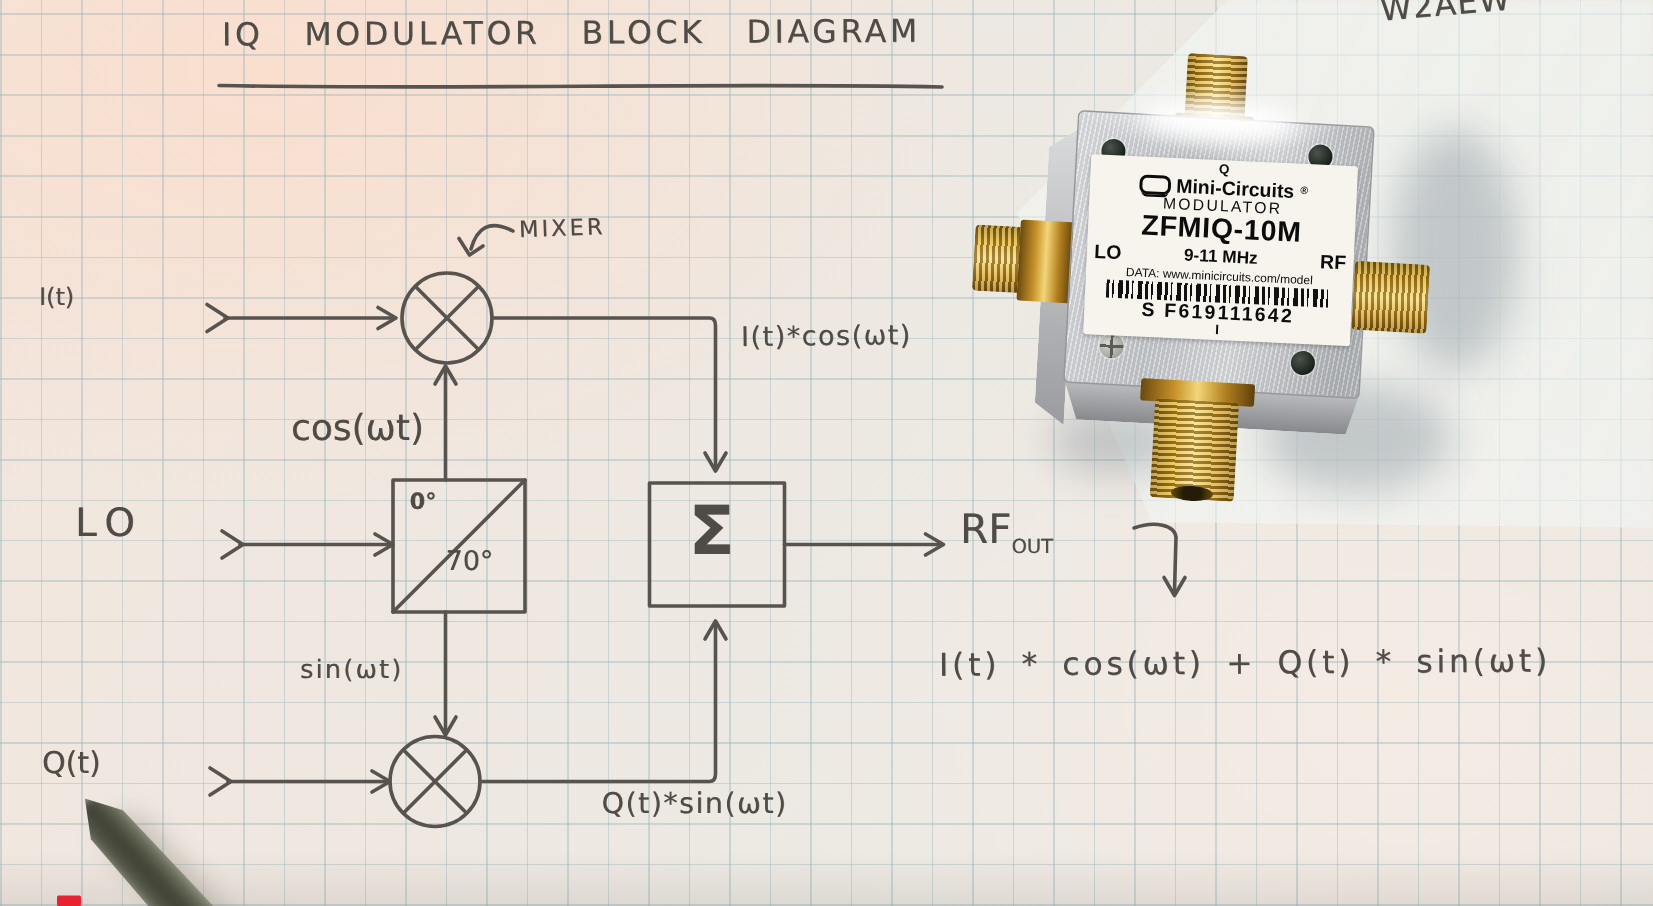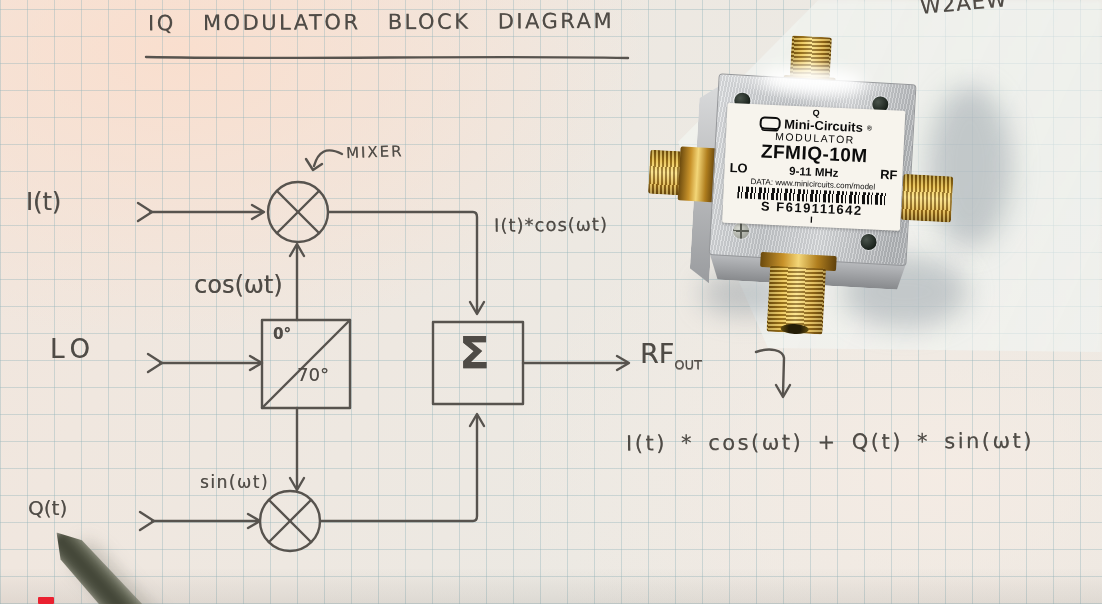--- a/index.html
+++ b/index.html
@@ -153,28 +153,29 @@
     </g>
     <g>
       <path d="M756,352 C770,347 783,350 784,358 L783,394"></path>
       <path d="M776,385 L783,397 L790,385"></path>
     </g>
   </svg>
 
   <div class="hw" style="left:148px;top:10px;font-size:21px;letter-spacing:2.5px;word-spacing:18px;transform:rotate(-0.3deg);">IQ MODULATOR BLOCK DIAGRAM</div>
   <div class="hw" style="left:920px;top:-9px;font-size:21px;letter-spacing:1px;transform:rotate(-5deg);">W2AEW</div>
   <div class="hw" style="left:346px;top:143px;font-size:15px;letter-spacing:2px;transform:rotate(-2deg);">MIXER</div>
-  <div class="hw" style="left:26px;top:188px;font-size:24px;">I(t)</div>
+  <div class="hw" style="left:26px;top:188px;font-size:16px;">I(t)</div>
   <div class="hw" style="left:194px;top:271px;font-size:24px;">cos(ωt)</div>
   <div class="hw" style="left:50px;top:334px;font-size:26px;letter-spacing:6px;">LO</div>
   <div class="hw" style="left:273px;top:325px;font-size:15px;font-weight:bold;">0°</div>
   <div class="hw" style="left:297px;top:364px;font-size:18px;">70°</div>
-  <div class="hw" style="left:200px;top:437px;font-size:17px;letter-spacing:1.5px;margin-top:35px;">sin(ωt)</div>
+  <div class="hw" style="left:200px;top:437px;font-size:17px;letter-spacing:1.5px;">sin(ωt)</div>
   <div class="hw" style="left:28px;top:496px;font-size:20px;">Q(t)</div>
   <div class="hw" style="left:494px;top:214px;font-size:18px;letter-spacing:1px;transform:rotate(-0.6deg);">I(t)*cos(ωt)</div>
+  <div class="hw" style="left:401px;top:525px;font-size:19px;letter-spacing:1px;">Q(t)*sin(ωt)</div>
   <div class="hw" style="left:459px;top:327px;font-size:45px;font-weight:bold;">Σ</div>
   <div class="hw" style="left:640px;top:338px;font-size:27px;">
     <span>RF</span><sub style="font-size:13px;">OUT</sub>
   </div>
   <div class="hw" style="left:626px;top:430px;font-size:21px;letter-spacing:2.5px;word-spacing:5px;transform:rotate(-0.4deg);">I(t) * cos(ωt) + Q(t) * sin(ωt)</div>
 
   <div class="shadow" style="left:928px;top:86px;width:84px;height:162px;"></div>
   <div class="shadow" style="left:842px;top:256px;width:126px;height:72px;"></div>
   <div class="shadow" style="left:700px;top:272px;width:90px;height:44px;"></div>
 

